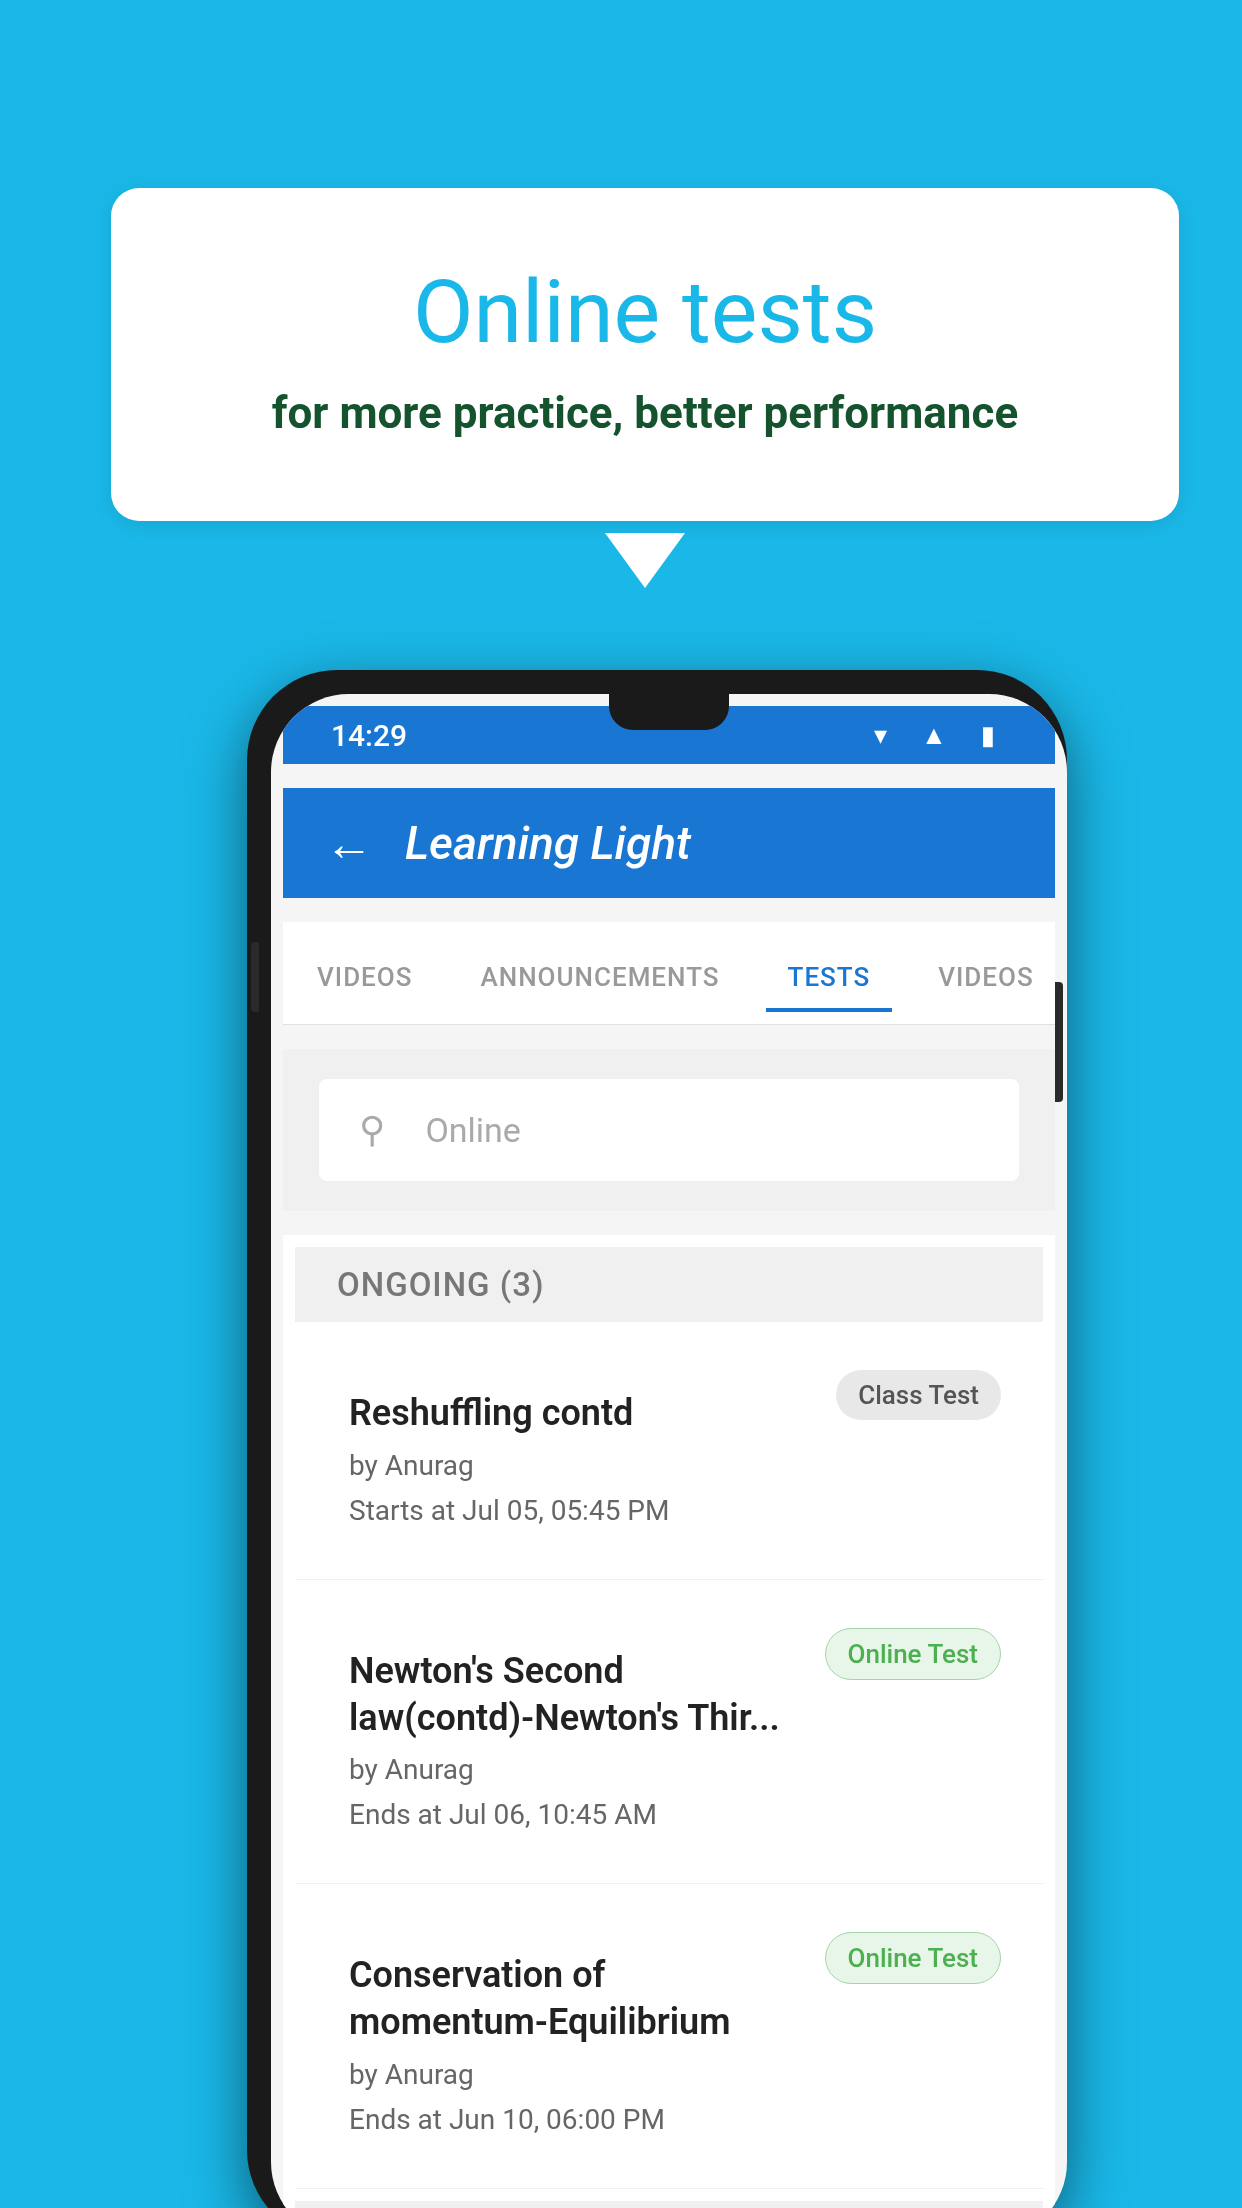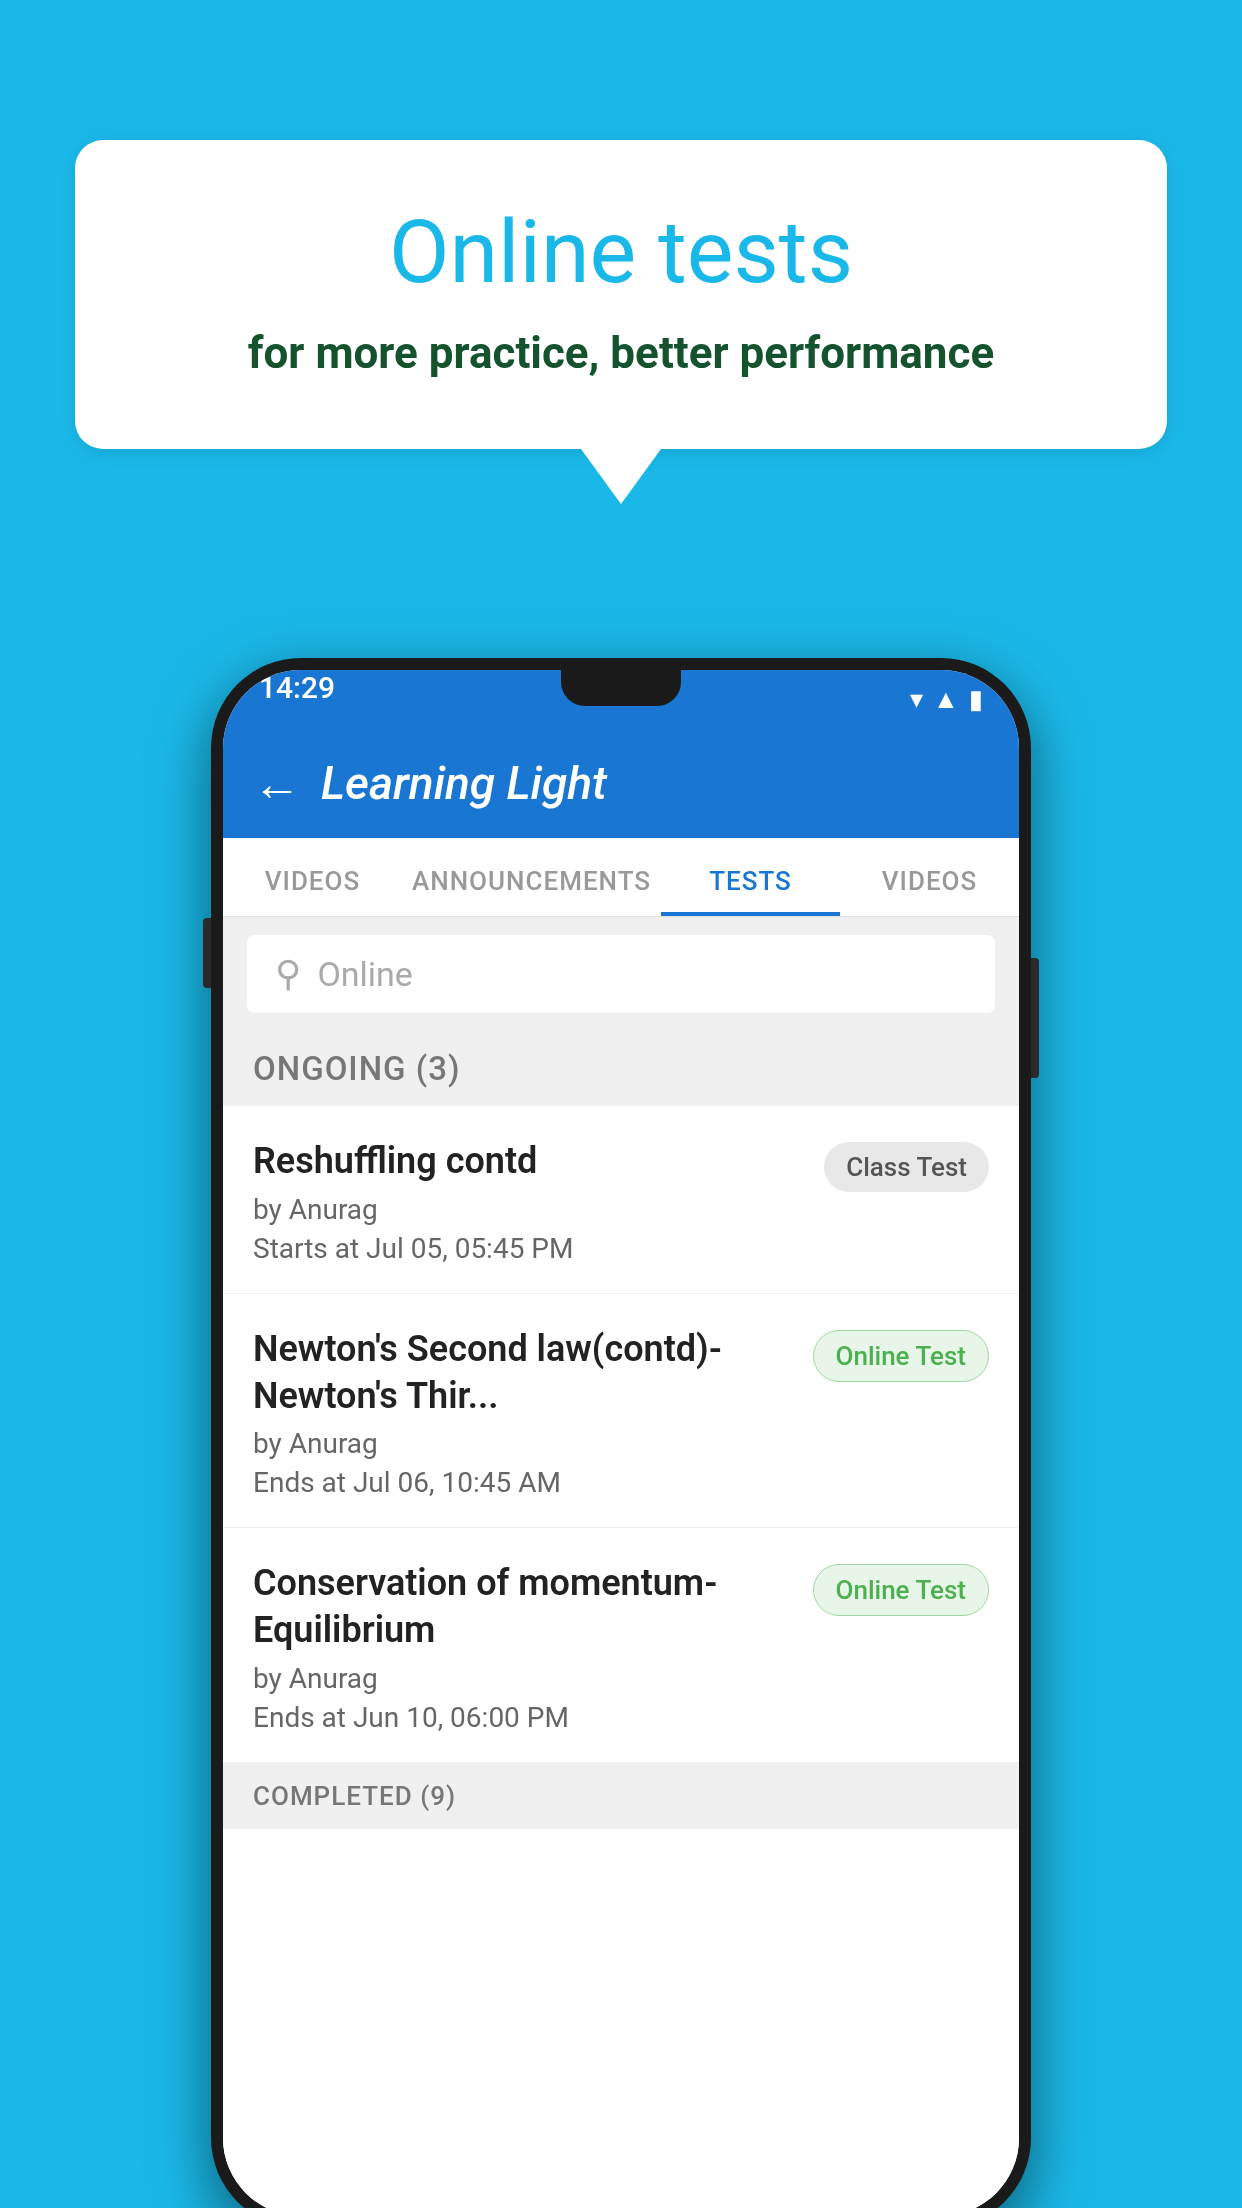--- a/index.html
+++ b/index.html
@@ -1,16 +1,16 @@
 <!DOCTYPE html>
 <html><head>
   <meta charset="utf-8">
   <meta name="viewport" content="width=device-width, initial-scale=1">
   <style>
-    * { margin: 0; padding: 0; box-sizing: border-box; }
+    * { margin: 12px; padding: 0; box-sizing: border-box; }
 
     body {
       width: 1242px;
       height: 2208px;
       background-color: #1ab8e8;
       font-family: 'Roboto', Arial, sans-serif;
       overflow: hidden;
       position: relative;
     }
 

